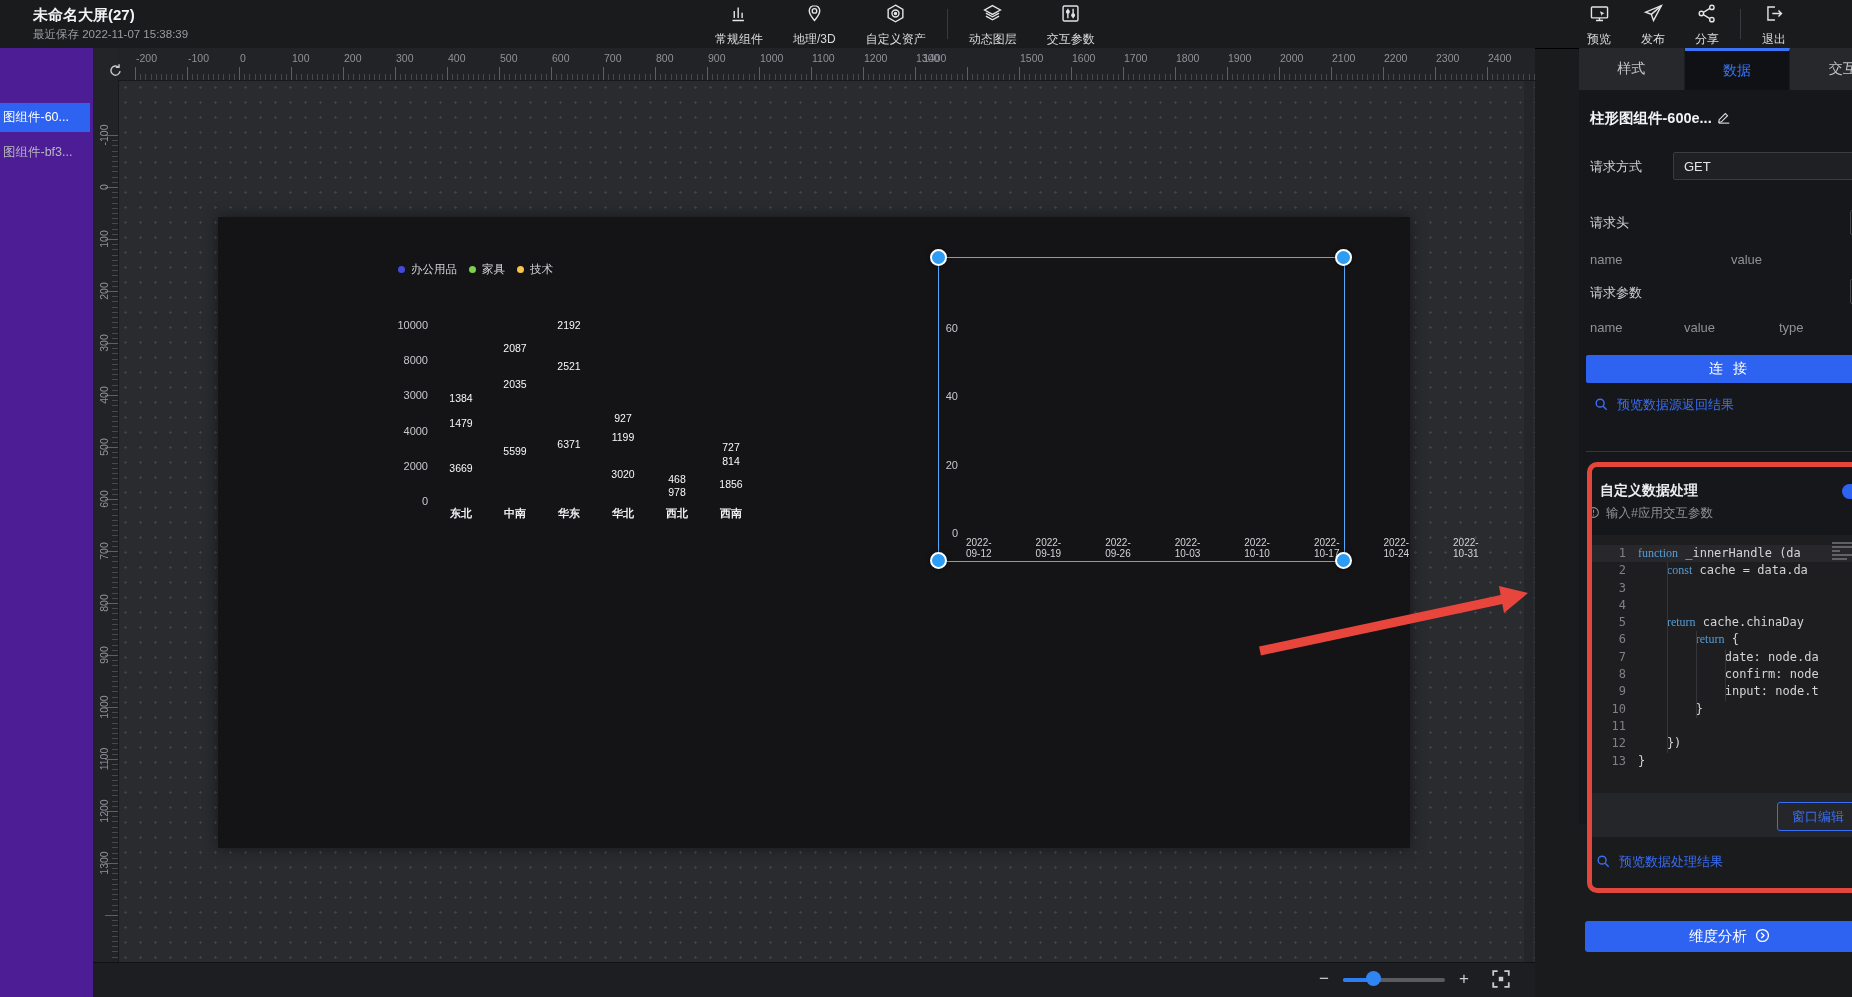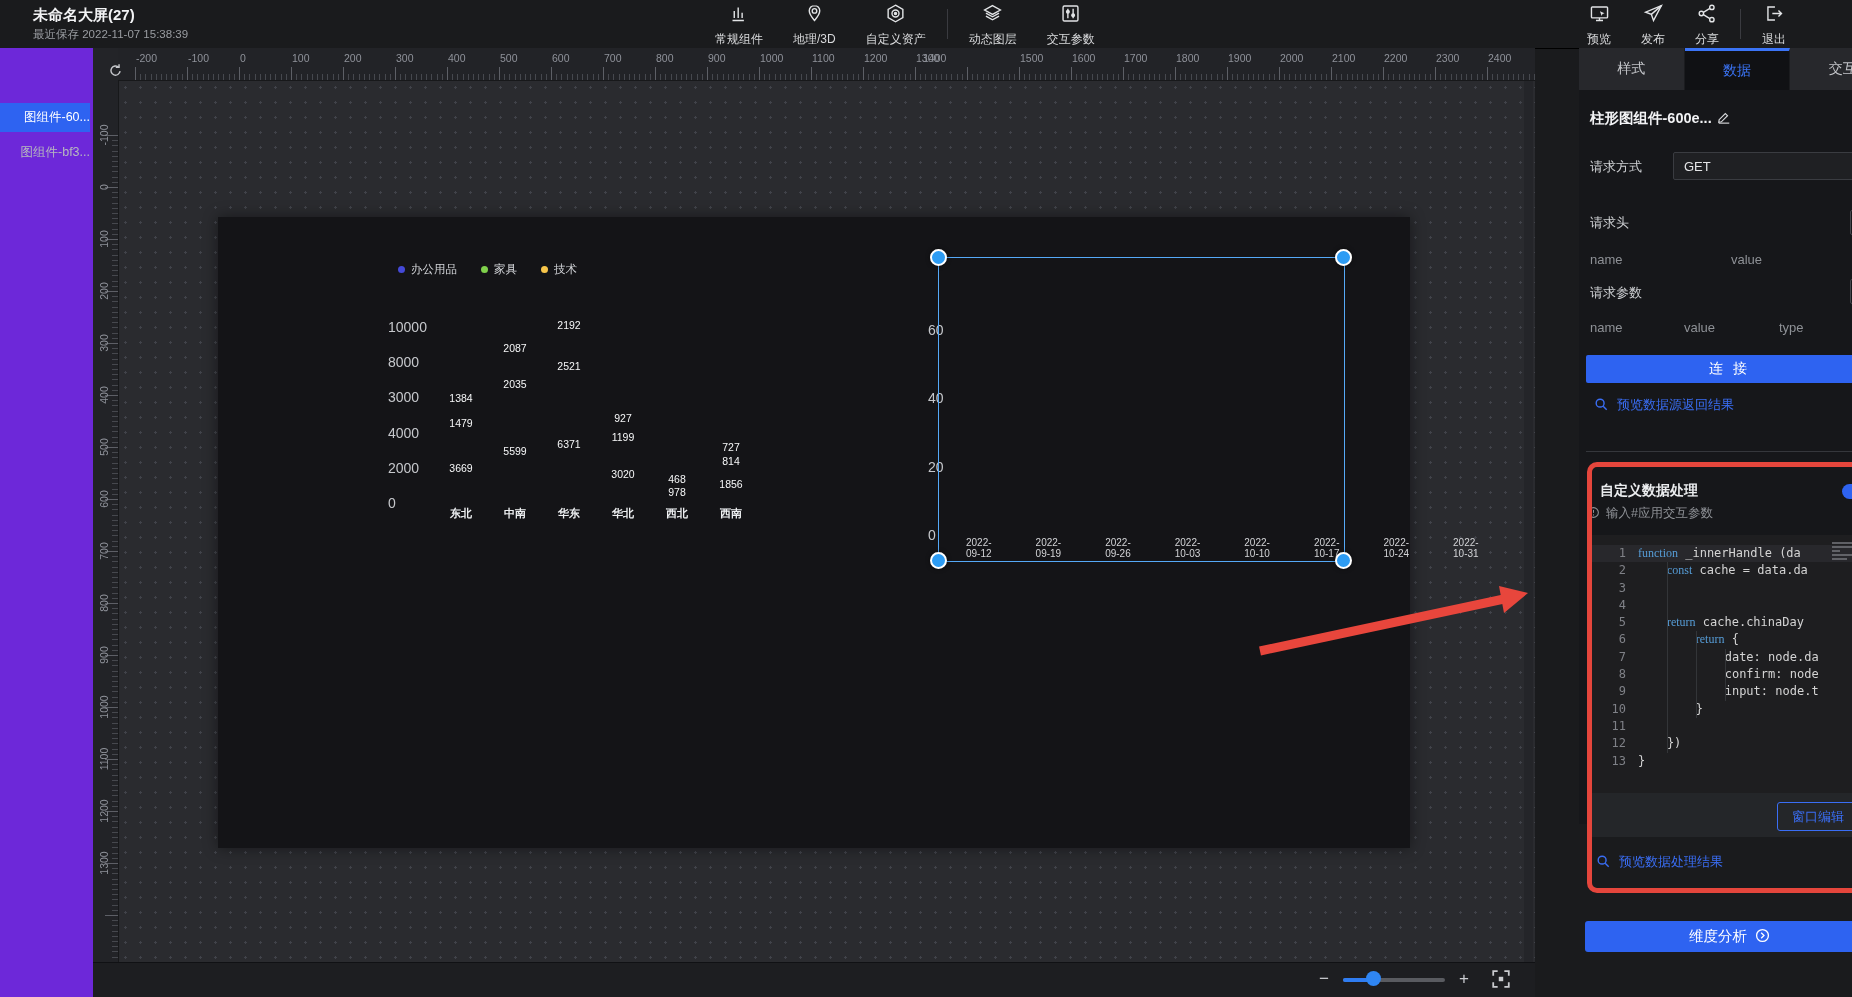--- a/index.html
+++ b/index.html
@@ -9,21 +9,21 @@
   
   .topbar{position:absolute;left:0;top:0;width:1852px;height:48px;background:#1a1b1d;border-bottom:1px solid #000;}
   .tb-title{position:absolute;left:33px;top:6px;font-size:15px;font-weight:bold;color:#f2f3f5;}
   .tb-sub{position:absolute;left:33px;top:27px;font-size:11.5px;color:#9a9da2;}
   .tb-group{position:absolute;top:0;height:48px;display:flex;align-items:center;}
   .tb-item{display:flex;flex-direction:column;align-items:center;justify-content:center;gap:3px;height:48px;padding:2px 15px 0;cursor:pointer;}
   .tb-item svg{width:21px;height:21px;stroke:#e2e4e6;fill:none;stroke-width:1.6;}
   .tb-label{font-size:12px;color:#d9dadc;white-space:nowrap;}
   .tb-div{width:1px;height:30px;background:#3a3b40;margin:0 6px;}
   
-  .layers{position:absolute;left:0;top:48px;width:93px;height:949px;background:#6d28d9;border-right:1px solid #0b0b0d;overflow:hidden;text-align:right;}
+  .layers{position:absolute;left:0;top:48px;width:93px;height:949px;background:#4c1d95;border-right:1px solid #0b0b0d;overflow:hidden;}
   .layer-head{position:absolute;left:-6px;top:64px;font-size:13px;color:#dfe1e4;}
   .layer-item{position:absolute;left:0;width:87px;height:29px;line-height:29px;font-size:12.5px;color:#b7b9be;padding-left:3px;white-space:nowrap;cursor:pointer;}
   .layer-item.sel{background:#2e63f1;color:#fff;}
   
   .canvas{position:absolute;left:93px;top:48px;width:1442px;height:949px;background:#2a2b2f;overflow:hidden;}
   .dots{position:absolute;left:25px;top:32px;width:1417px;height:882px;
         background-image:radial-gradient(#41434a 1.1px,transparent 1.3px);background-size:15px 15px;}
   .ruler-h{position:absolute;left:25px;top:0;width:1417px;height:32px;background:#222327;overflow:hidden;border-bottom:1px solid #17181a;
         background-image:repeating-linear-gradient(90deg,#5d5f66 0 1px,transparent 1px 52px),repeating-linear-gradient(90deg,#46484e 0 1px,transparent 1px 5.2px);
         background-size:100% 13px,100% 6px;background-position:17px 100%,17px 100%;background-repeat:no-repeat;}
@@ -66,22 +66,22 @@
   .guide{position:absolute;width:1px;background:#333538;}
   .minimap{position:absolute;right:4px;top:5px;width:42px;}
   .minimap div{height:2px;margin:2px 0;background:#75777c;opacity:.75;}
   .edfoot{position:absolute;left:13px;top:745px;width:286px;height:44px;background:#242629;}
   .winedit{position:absolute;left:185px;top:9px;width:80px;height:27px;border:1px solid #3a6ef5;border-radius:3px;color:#3a6ef5;font-size:13px;display:flex;align-items:center;justify-content:center;cursor:pointer;background:transparent;}
   .dimbtn{position:absolute;left:6px;top:873px;width:289px;height:31px;background:#2e63f1;border-radius:3px;color:#fff;font-size:14.5px;display:flex;align-items:center;justify-content:center;gap:8px;cursor:pointer;}
   .pscroll{position:absolute;left:310px;top:150px;width:5px;height:560px;border-radius:3px;background:#393b41;}
   
   .seg-label{position:absolute;font-size:10.5px;color:#f6f7f8;text-align:center;}
   .cat-label{position:absolute;font-size:11px;font-weight:bold;color:#eef0f2;text-align:center;}
-  .ytick{position:absolute;font-size:14px;color:#c6c8cc;text-align:left;}
-  .legend{position:absolute;display:flex;gap:24px;align-items:flex-end;}
+  .ytick{position:absolute;font-size:11px;color:#c6c8cc;text-align:right;}
+  .legend{position:absolute;display:flex;gap:12px;align-items:flex-end;}
   .legend .it{display:flex;align-items:center;gap:6px;font-size:11.5px;color:#d4d6da;}
   .legend .dot{width:7px;height:7px;border-radius:50%;}
   .sel-rect{position:absolute;border:1px solid #55a9f7;}
   .handle{position:absolute;width:13px;height:13px;border-radius:50%;background:#2d9cf4;border:2px solid #fff;box-sizing:content-box;margin:-8.5px 0 0 -8.5px;box-shadow:0 0 4px rgba(0,0,0,.5);}
   .dates{position:absolute;display:flex;justify-content:space-between;font-size:10px;color:#d3d4d7;gap:44px;}
   .annot{position:absolute;left:947px;top:643px;font-size:21px;font-weight:bold;letter-spacing:1px;color:#e8463c;white-space:nowrap;}
   .rlabel{position:absolute;font-size:10.5px;color:#8f929a;}
 </style>
 </head>
 <body>

